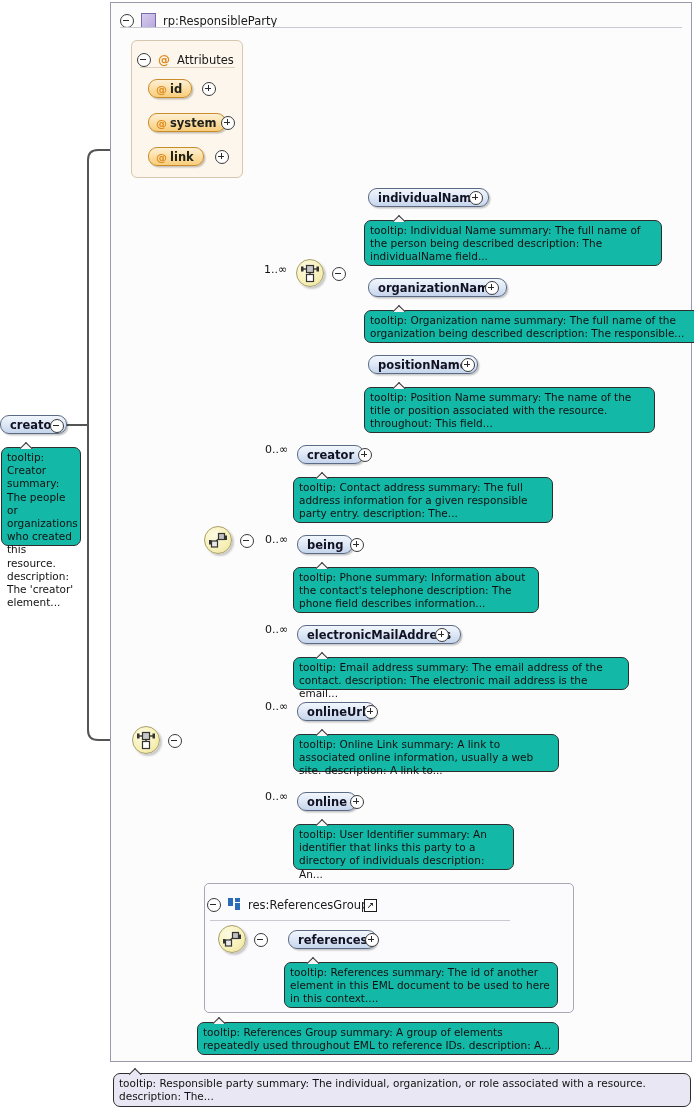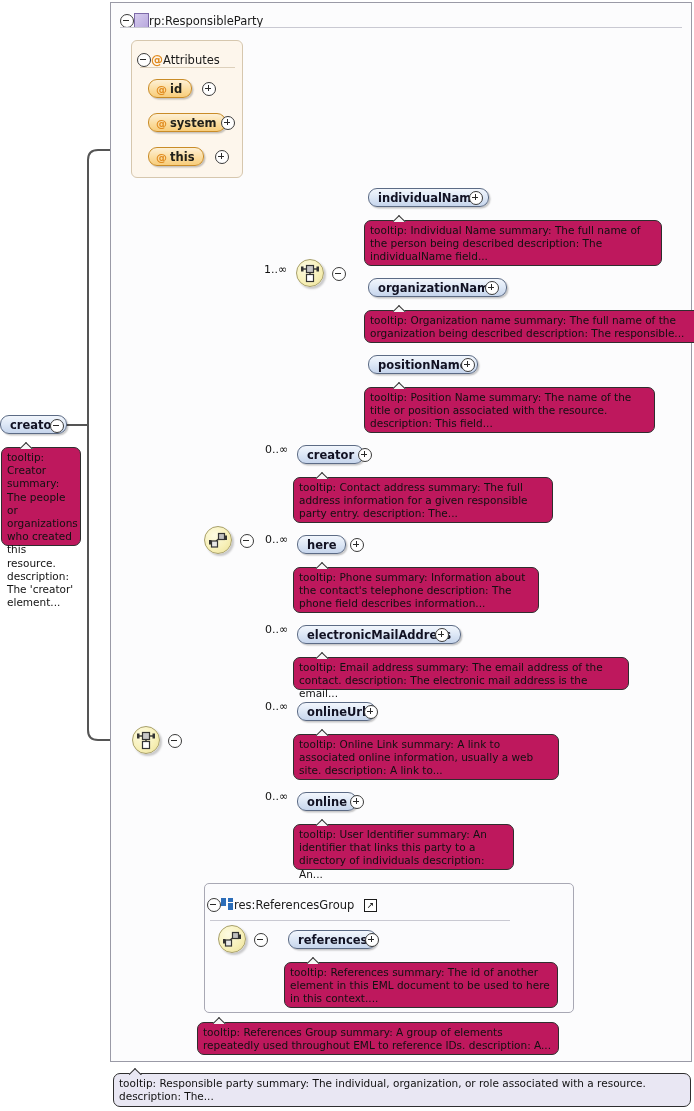--- a/index.html
+++ b/index.html
@@ -31,20 +31,21 @@
     box-sizing: border-box;
   }
   .panel.outer {
     background: #fcfcfd;
     border: 1px solid #9a9aa6;
   }
   .panel-header {
     position: absolute;
     display: flex;
     align-items: center;
+    gap: 7px;
     height: 33px;
     font-size: 11.5px;
     color: #1a1a1a;
     white-space: nowrap;
   }
   .panel-rule {
     position: absolute;
     height: 1px;
     background: #c9c9d2;
   }
@@ -157,21 +158,21 @@
   .card {
     position: absolute;
     font-size: 11px;
     color: #111;
     white-space: nowrap;
   }
 
   
   .tip {
     position: absolute;
-    background: #be185d;
+    background: #14b8a6;
     border: 1px solid #2e2e2e;
     border-radius: 7px;
     font-size: 10.5px;
     line-height: 13.2px;
     color: #111;
     padding: 3px 5px;
     box-sizing: border-box;
   }
   .tip.lav { background: #e9e7f3; }
   .tip .beak {
@@ -263,21 +264,21 @@
   <span class="pm plus pm-abs" style="left:202px; top:82px;"></span>
 
   <div class="pill attr" style="left:148px; top:113px;">
     <span class="at">@</span>
     <span>system</span>
   </div>
   <span class="pm plus pm-abs" style="left:221px; top:116px;"></span>
 
   <div class="pill attr" style="left:148px; top:147px;">
     <span class="at">@</span>
-    <span>this</span>
+    <span>link</span>
   </div>
   <span class="pm plus pm-abs" style="left:215px; top:150px;"></span>
 
   <div class="pill" style="left:0px; top:415px;">
     <span>creator</span>
   </div>
   <span class="pm pm-abs" style="left:50px; top:419px;"></span>
   <div class="tip" style="left:1px; top:447px; width:80px; height:99px;">
     <span class="beak" style="left:18px;"></span>
     <span>tooltip: Creator summary: The people or organizations who created this resource. description: The 'creator' element...</span>
@@ -325,21 +326,21 @@
     <span class="beak" style="left:28px;"></span>
     <span>tooltip: Organization name summary: The full name of the organization being described description: The responsible...</span>
   </div>
 
   <div class="pill" style="left:368px; top:355px;">
     <span>positionName</span>
   </div>
   <span class="pm plus pm-abs" style="left:461px; top:358px;"></span>
   <div class="tip" style="left:364px; top:387px; width:291px; height:46px;">
     <span class="beak" style="left:28px;"></span>
-    <span>tooltip: Position Name summary: The name of the title or position associated with the resource. description: This field...</span>
+    <span>tooltip: Position Name summary: The name of the title or position associated with the resource. throughout: This field...</span>
   </div>
 
   <div class="comp" style="left:204px; top:526px;">
     <svg width="26" height="26" viewBox="0 0 26 26">
       <line x1="4" y1="15" x2="8" y2="15" stroke="#333" stroke-width="1.4"></line>
       <line x1="18" y1="11" x2="22" y2="11" stroke="#333" stroke-width="1.4"></line>
       <line x1="11" y1="14" x2="15" y2="11" stroke="#333" stroke-width="1.4"></line>
       <rect x="4" y="13" width="2.5" height="4.5" fill="#333"></rect>
       <rect x="19.5" y="8.5" width="2.5" height="4.5" fill="#333"></rect>
       <rect x="6.5" y="14" width="6" height="6" fill="#e8e8e8" stroke="#333" stroke-width="1.2"></rect>
@@ -353,21 +354,21 @@
     <span>creator</span>
   </div>
   <span class="pm plus pm-abs" style="left:358px; top:448px;"></span>
   <div class="tip" style="left:293px; top:477px; width:260px; height:46px;">
     <span class="beak" style="left:22px;"></span>
     <span>tooltip: Contact address summary: The full address information for a given responsible party entry. description: The...</span>
   </div>
 
   <span class="card" style="left:265px; top:533px;">0..∞</span>
   <div class="pill" style="left:297px; top:535px;">
-    <span>here</span>
+    <span>being</span>
   </div>
   <span class="pm plus pm-abs" style="left:350px; top:538px;"></span>
   <div class="tip" style="left:293px; top:567px; width:246px; height:46px;">
     <span class="beak" style="left:22px;"></span>
     <span>tooltip: Phone summary: Information about the contact's telephone description: The phone field describes information...</span>
   </div>
 
   <span class="card" style="left:265px; top:623px;">0..∞</span>
   <div class="pill" style="left:297px; top:625px;">
     <span>electronicMailAddress</span>
@@ -376,21 +377,21 @@
   <div class="tip" style="left:293px; top:657px; width:336px; height:33px;">
     <span class="beak" style="left:22px;"></span>
     <span>tooltip: Email address summary: The email address of the contact. description: The electronic mail address is the email...</span>
   </div>
 
   <span class="card" style="left:265px; top:700px;">0..∞</span>
   <div class="pill" style="left:297px; top:702px;">
     <span>onlineUrl</span>
   </div>
   <span class="pm plus pm-abs" style="left:364px; top:705px;"></span>
-  <div class="tip" style="left:293px; top:734px; width:266px; height:46px;">
+  <div class="tip" style="left:293px; top:734px; width:266px; height:38px;">
     <span class="beak" style="left:22px;"></span>
     <span>tooltip: Online Link summary: A link to associated online information, usually a web site. description: A link to...</span>
   </div>
 
   <span class="card" style="left:265px; top:790px;">0..∞</span>
   <div class="pill" style="left:297px; top:792px;">
     <span>online</span>
   </div>
   <span class="pm plus pm-abs" style="left:350px; top:795px;"></span>
   <div class="tip" style="left:293px; top:824px; width:221px; height:46px;">

